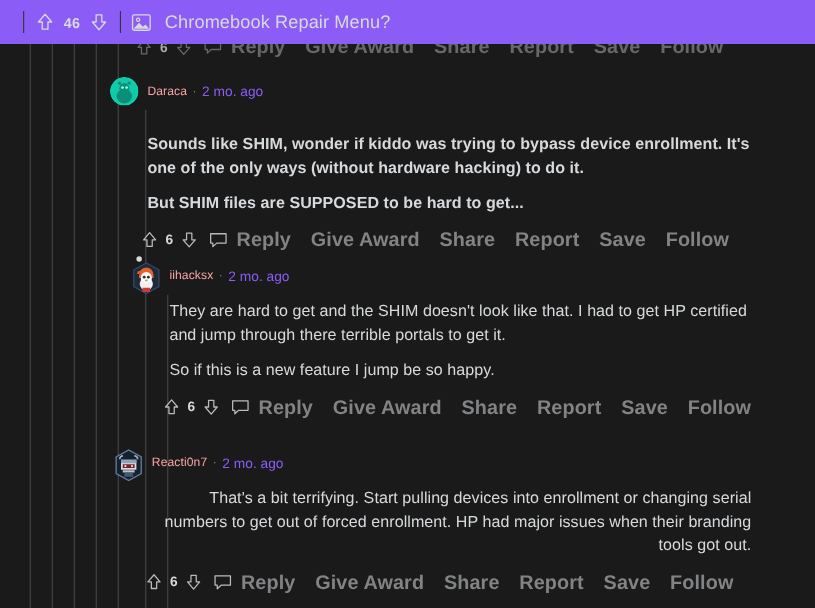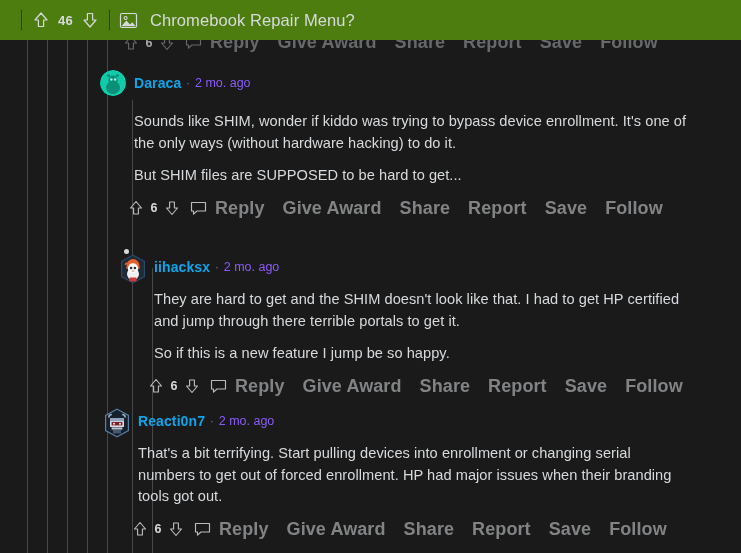--- a/index.html
+++ b/index.html
@@ -8,21 +8,21 @@
     background:#1a1a1b;
     font-family:"Liberation Sans", sans-serif;
     overflow:hidden;
   }
   body { position:relative; }
 
   
   .header {
     position:absolute; top:0; left:0;
     width:741px; height:40px;
-    background:#4d7c0f;
+    background:#8b5cf6;
     display:flex; align-items:center;
     padding-left:12px;
     z-index:40;
   }
   .hdr-divider {
     width:1px; height:20px; background:#343536;
     margin:0 9px;
   }
   .vote-arrow { width:20px; height:20px; display:block; }
   .vote-arrow svg { display:block; }
@@ -59,21 +59,21 @@
   .avatar {
     width:26px; height:26px; flex:none;
     margin-right:8px;
     border-radius:50%;
     position:relative;
     overflow:hidden;
   }
   .avatar.hex { border-radius:4px; overflow:visible; }
   .avatar svg { display:block; }
   .uname {
-    color:#0ea5e9; font-size:14px; font-weight:bold;
+    color:#fca5a5; font-size:11px; font-weight:normal;
     letter-spacing:.1px;
   }
   .meta-sep { color:#818384; font-size:11px; margin:0 5px; }
   .ts { color:#8b5cf6; font-size:12.5px; }
 
   .c-body {
     color:#d7dadc; font-size:14.6px; line-height:21.5px;
     letter-spacing:.05px;
   }
   .c-body p + p { margin-top:11px; }
@@ -178,21 +178,21 @@
           <circle cx="15.1" cy="9.6" r="1.25" fill="#9cf5e4"></circle>
           <circle cx="8.6" cy="5.6" r="1.5" fill="#0c8f79"></circle>
           <circle cx="17.4" cy="5.6" r="1.5" fill="#0c8f79"></circle>
         </svg>
       </span>
       <span class="uname">Daraca</span>
       <span class="meta-sep">·</span>
       <span class="ts">2 mo. ago</span>
     </div>
 
-    <div class="c-body" style="margin-top:17px; margin-left:34px; width:566px;">
+    <div class="c-body" style="margin-top:27px; margin-left:34px; width:566px;font-weight:bold;">
       <p>Sounds like SHIM, wonder if kiddo was trying to bypass device enrollment. It's one of the only ways (without hardware hacking) to do it.</p>
       <p>But SHIM files are SUPPOSED to be hard to get...</p>
     </div>
 
     <div class="actions" style="margin-left:27px; margin-top:11px;">
       <span class="act-arrow">
         <svg width="18" height="18" viewBox="0 0 18 18">
           <path d="M9 2.5 L14.5 9 L11.4 9 L11.4 15 L6.6 15 L6.6 9 L3.5 9 Z" fill="none" stroke="#b8bbbe" stroke-width="1.15" stroke-linejoin="round"></path>
         </svg>
       </span>
@@ -209,21 +209,21 @@
       </span>
       <span class="act-link">Reply</span>
       <span class="act-link">Give Award</span>
       <span class="act-link">Share</span>
       <span class="act-link">Report</span>
       <span class="act-link">Save</span>
       <span class="act-link">Follow</span>
     </div>
   </div>
 
-  <div class="comment" style="left:120px; top:216px; width:585px;">
+  <div class="comment" style="left:120px; top:200px; width:585px;">
     <div class="collapse-dot" style="left:4px; top:-7px;"></div>
 
     <div class="c-head">
       <span class="avatar hex">
         <svg width="26" height="30" viewBox="0 0 26 30">
           <path d="M13 0.5 L25 7 V23 L13 29.5 L1 23 V7 Z" fill="#2a4a6b"></path>
           <path d="M13 1.8 L23.8 7.7 V22.3 L13 28.2 L2.2 22.3 V7.7 Z" fill="#1f2a36"></path>
           <ellipse cx="13" cy="20" rx="6" ry="6" fill="#f0f0f0"></ellipse>
           <path d="M6.6 11.5 a6.4 6.4 0 0 1 12.8 0 v1.2 h-12.8 z" fill="#e8612c"></path>
           <path d="M6.4 12.2 h13.2 v2.6 h-13.2 z" fill="#e8612c"></path>
@@ -286,21 +286,21 @@
           <path d="M9 21.8 h8 v3.6 h-8 z" fill="#44586e"></path>
           <path d="M4.8 9.4 a3 3 0 0 1 3-3" fill="none" stroke="#9fb3c8" stroke-width="1.5"></path>
           <path d="M21.2 9.4 a3 3 0 0 0 -3-3" fill="none" stroke="#9fb3c8" stroke-width="1.5"></path>
         </svg>
       </span>
       <span class="uname">Reacti0n7</span>
       <span class="meta-sep">·</span>
       <span class="ts">2 mo. ago</span>
     </div>
 
-    <div class="c-body" style="margin-top:11px; margin-left:34px; width:545px;">
+    <div class="c-body" style="margin-top:11px; margin-left:34px; width:545px;text-align:right;">
       <p>That's a bit terrifying. Start pulling devices into enrollment or changing serial numbers to get out of forced enrollment. HP had major issues when their branding tools got out.</p>
     </div>
 
     <div class="actions" style="margin-left:27px; margin-top:11px;">
       <span class="act-arrow">
         <svg width="18" height="18" viewBox="0 0 18 18">
           <path d="M9 2.5 L14.5 9 L11.4 9 L11.4 15 L6.6 15 L6.6 9 L3.5 9 Z" fill="none" stroke="#b8bbbe" stroke-width="1.15" stroke-linejoin="round"></path>
         </svg>
       </span>
       <span class="act-score">6</span>

